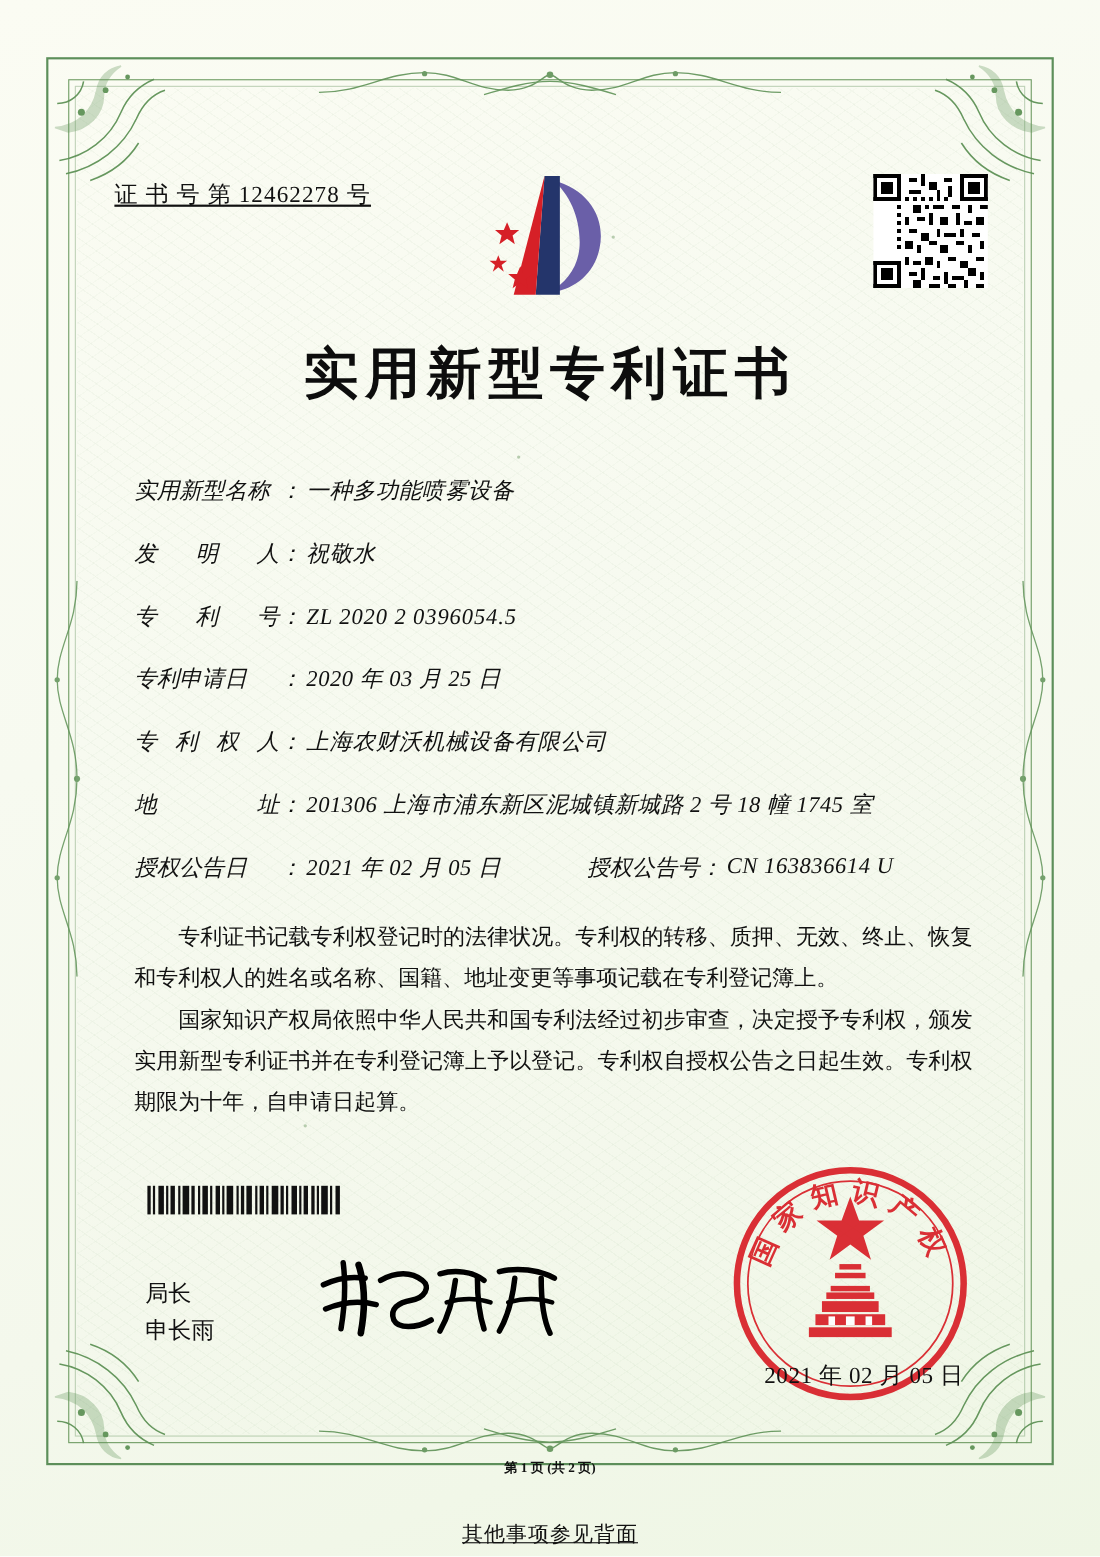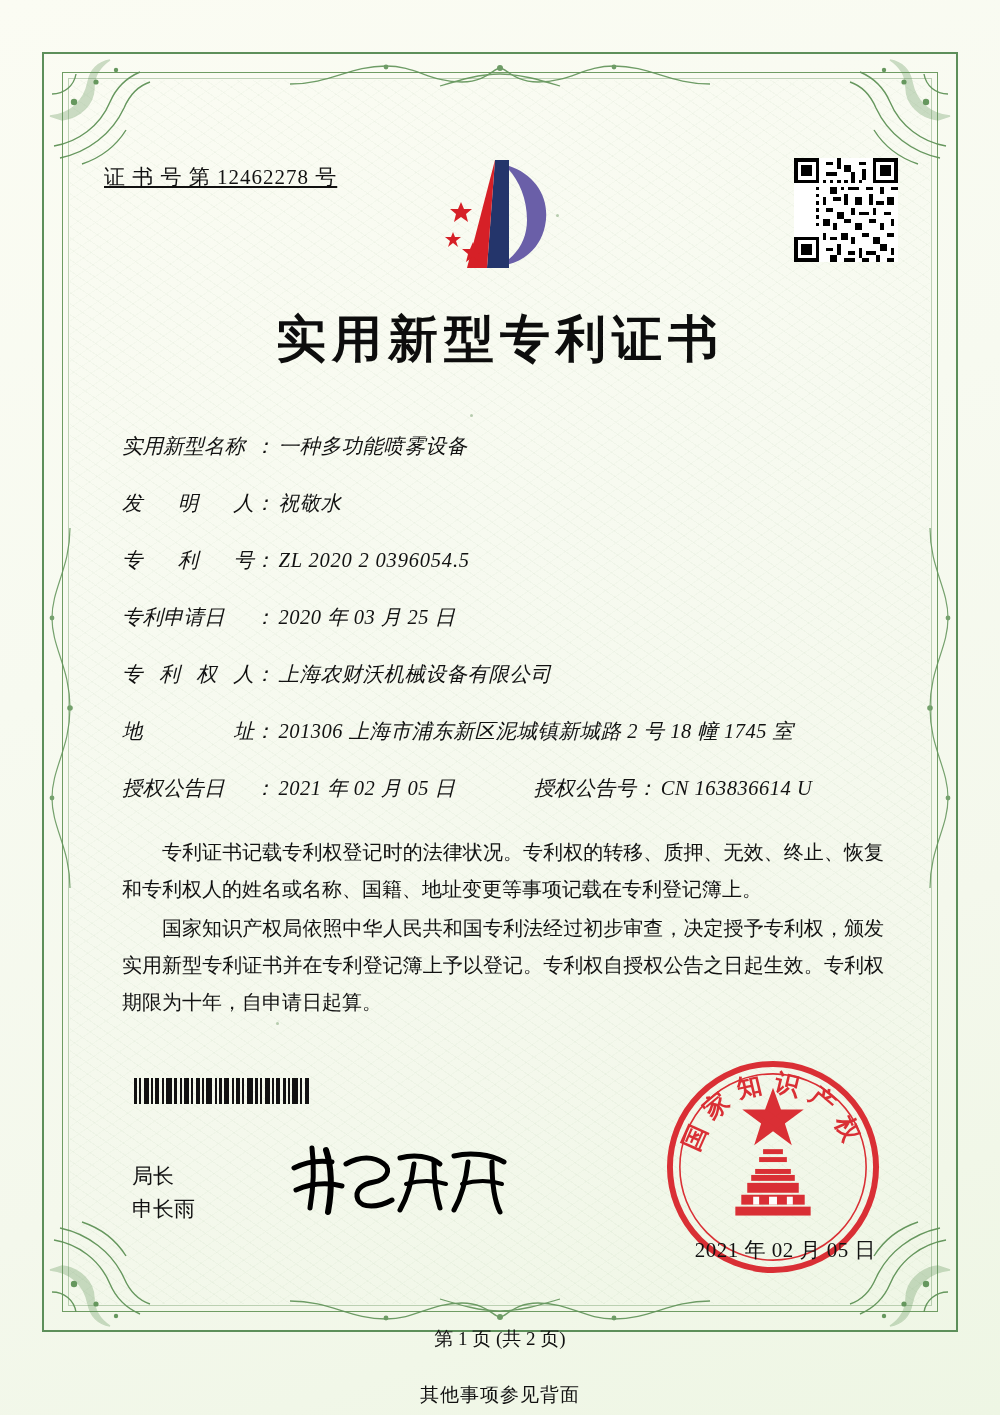--- a/index.html
+++ b/index.html
@@ -262,31 +262,33 @@
     color: #111;
     letter-spacing: 0.5px;
   }
 
   
   .page-num {
     position: absolute;
     left: 0; right: 0;
     top: 1326px;
     text-align: center;
-    font-size: 19px;
+    font-size: 12px;
     color: #111;
+    font-weight: bold;
   }
   .back-note {
     position: absolute;
     left: 0; right: 0;
     top: 1382px;
     text-align: center;
     font-size: 19px;
     color: #111;
     letter-spacing: 1px;
+    text-decoration: underline;
   }
 </style>
 </head>
 <body>
 
 <div class="page">
 
   <div class="texture"></div>
   <div class="speck" style="left:470px; top:414px;"></div>
   <div class="speck" style="left:556px; top:214px;"></div>

